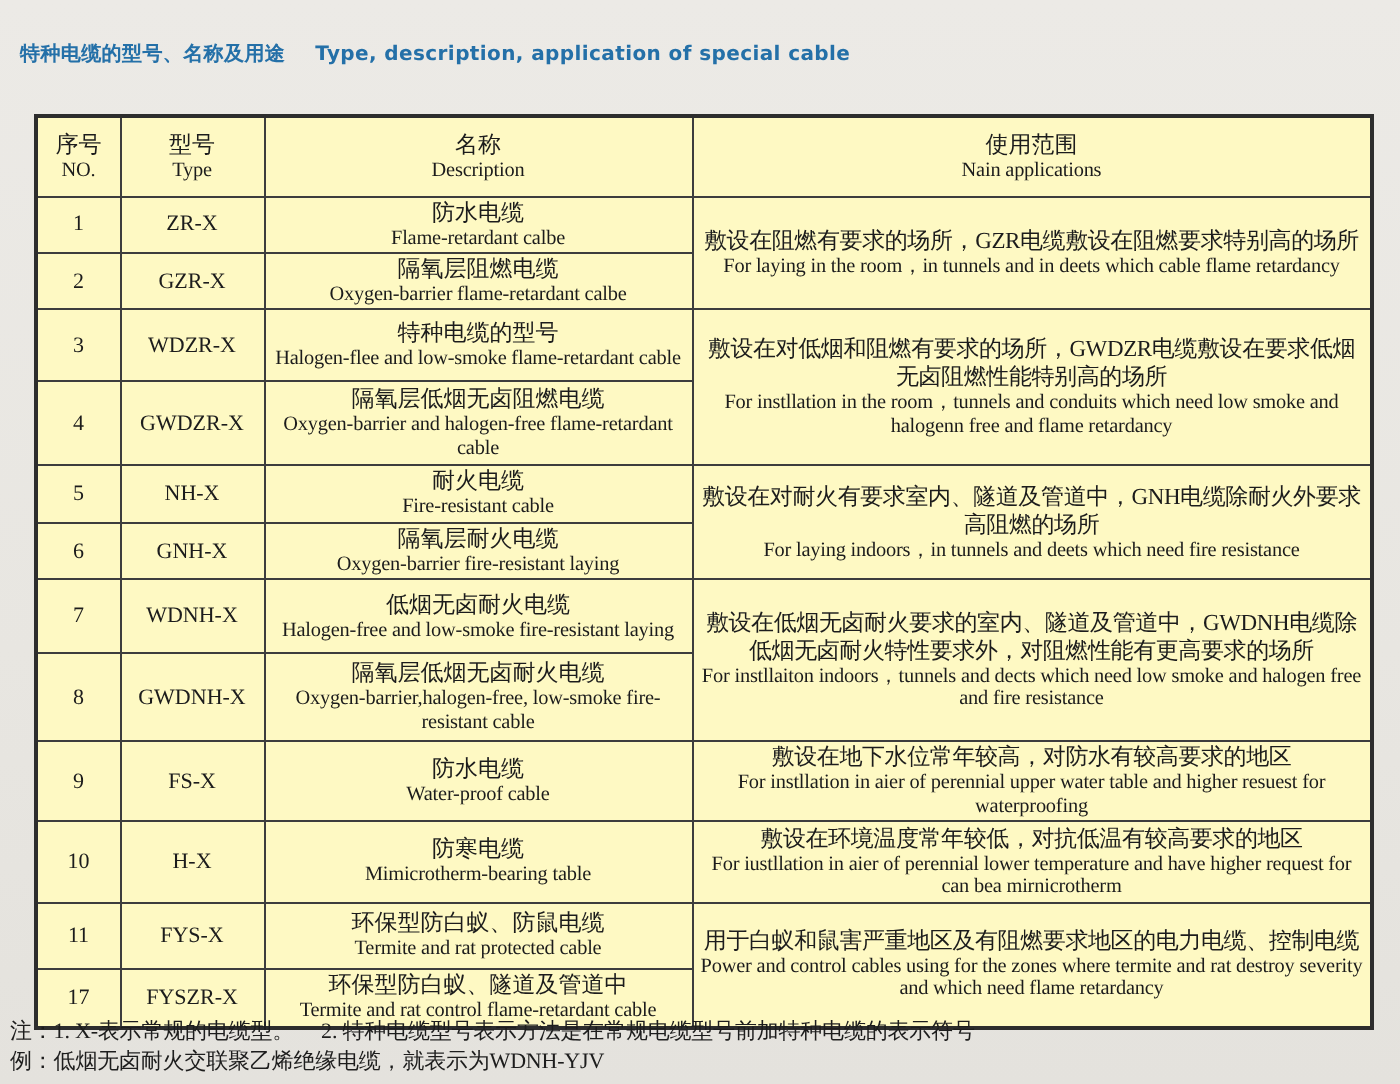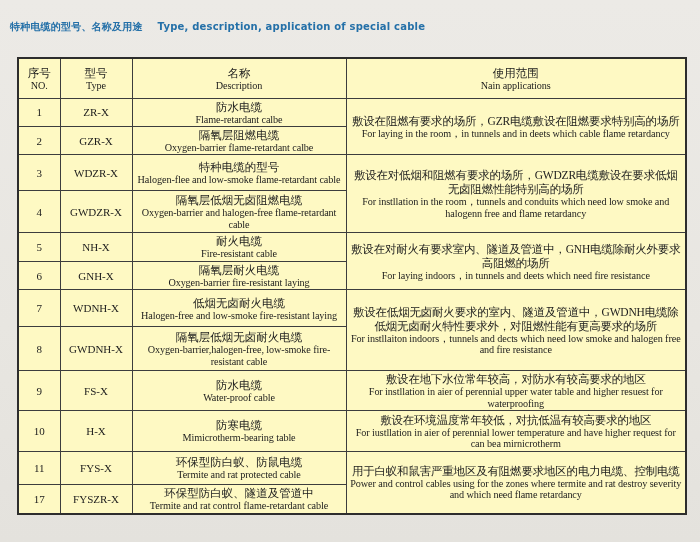--- a/index.html
+++ b/index.html
@@ -191,13 +191,15 @@
     <td class="type-cell">FYSZR-X</td>
     <td>
       <div class="zh">环保型防白蚁、隧道及管道中</div>
       <div class="en">Termite and rat control flame-retardant cable</div>
     </td>
   </tr>
   </tbody>
 </table>
 
 <div class="notes">
+  <div class="note-line">注：1. X-表示常规的电缆型。　 2. 特种电缆型号表示方法是在常规电缆型号前加特种电缆的表示符号</div>
+  <div class="note-line">例：低烟无卤耐火交联聚乙烯绝缘电缆，就表示为WDNH-YJV</div>
 </div>
 
 </body></html>

